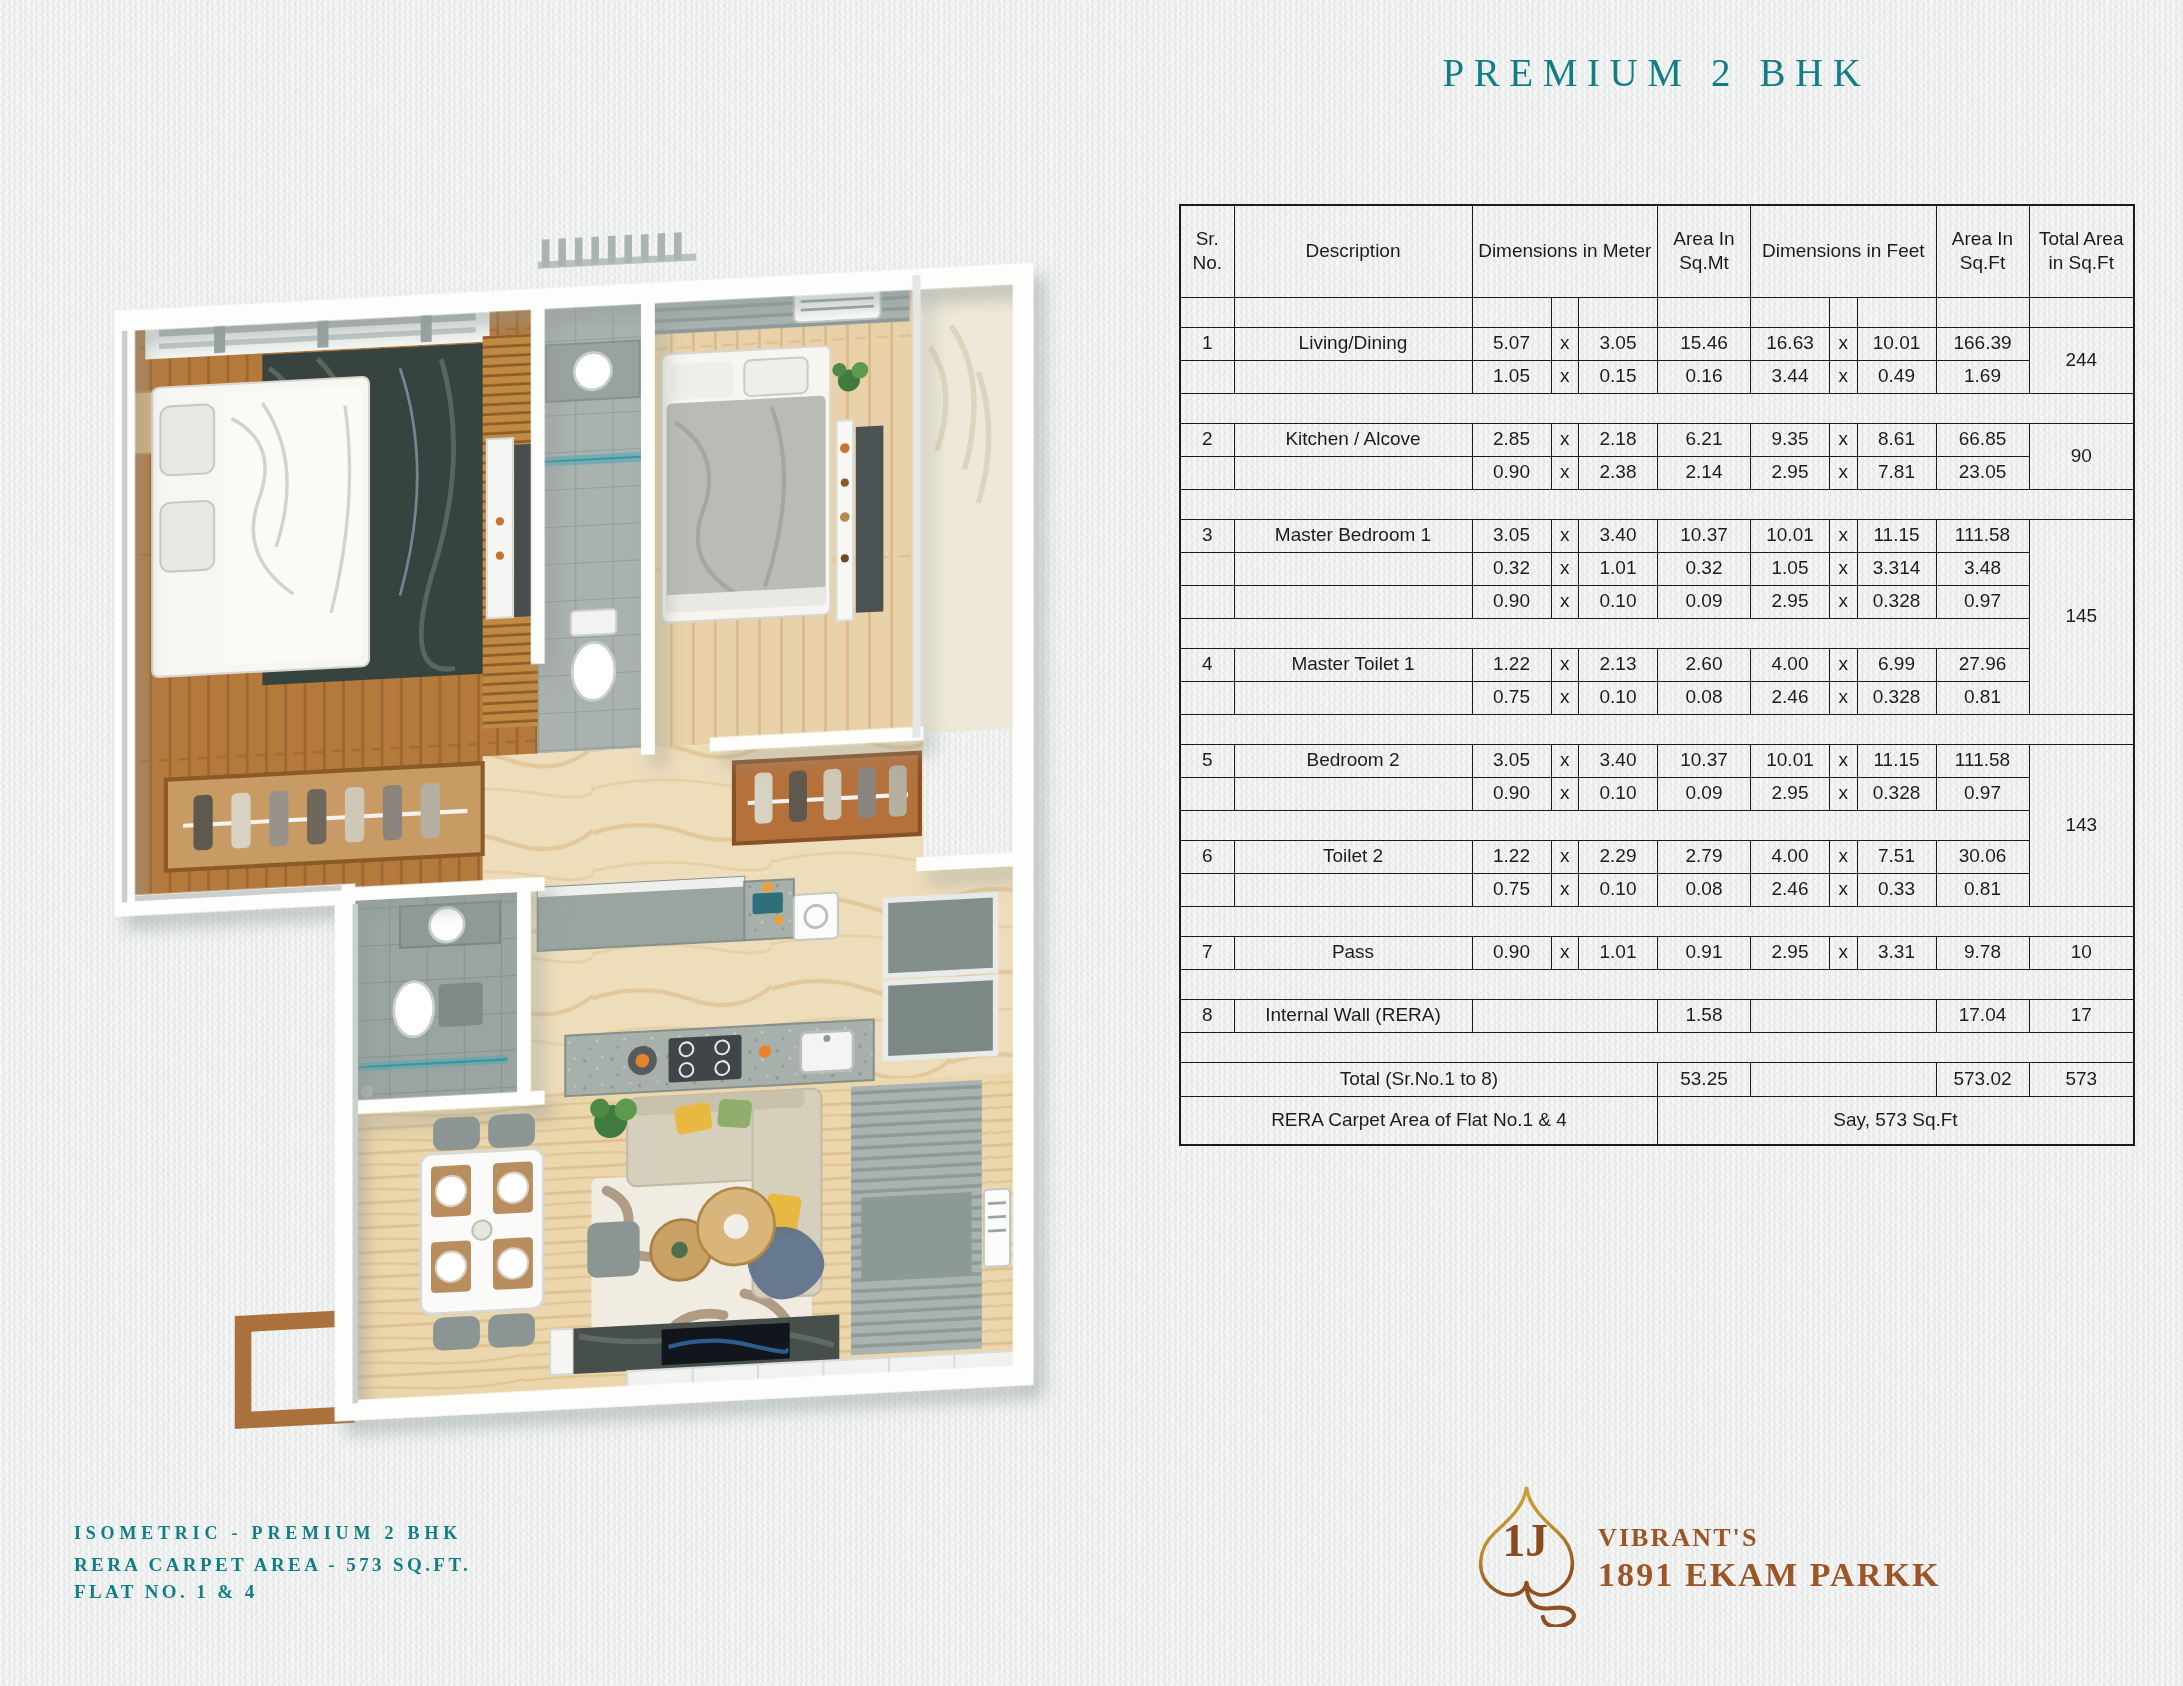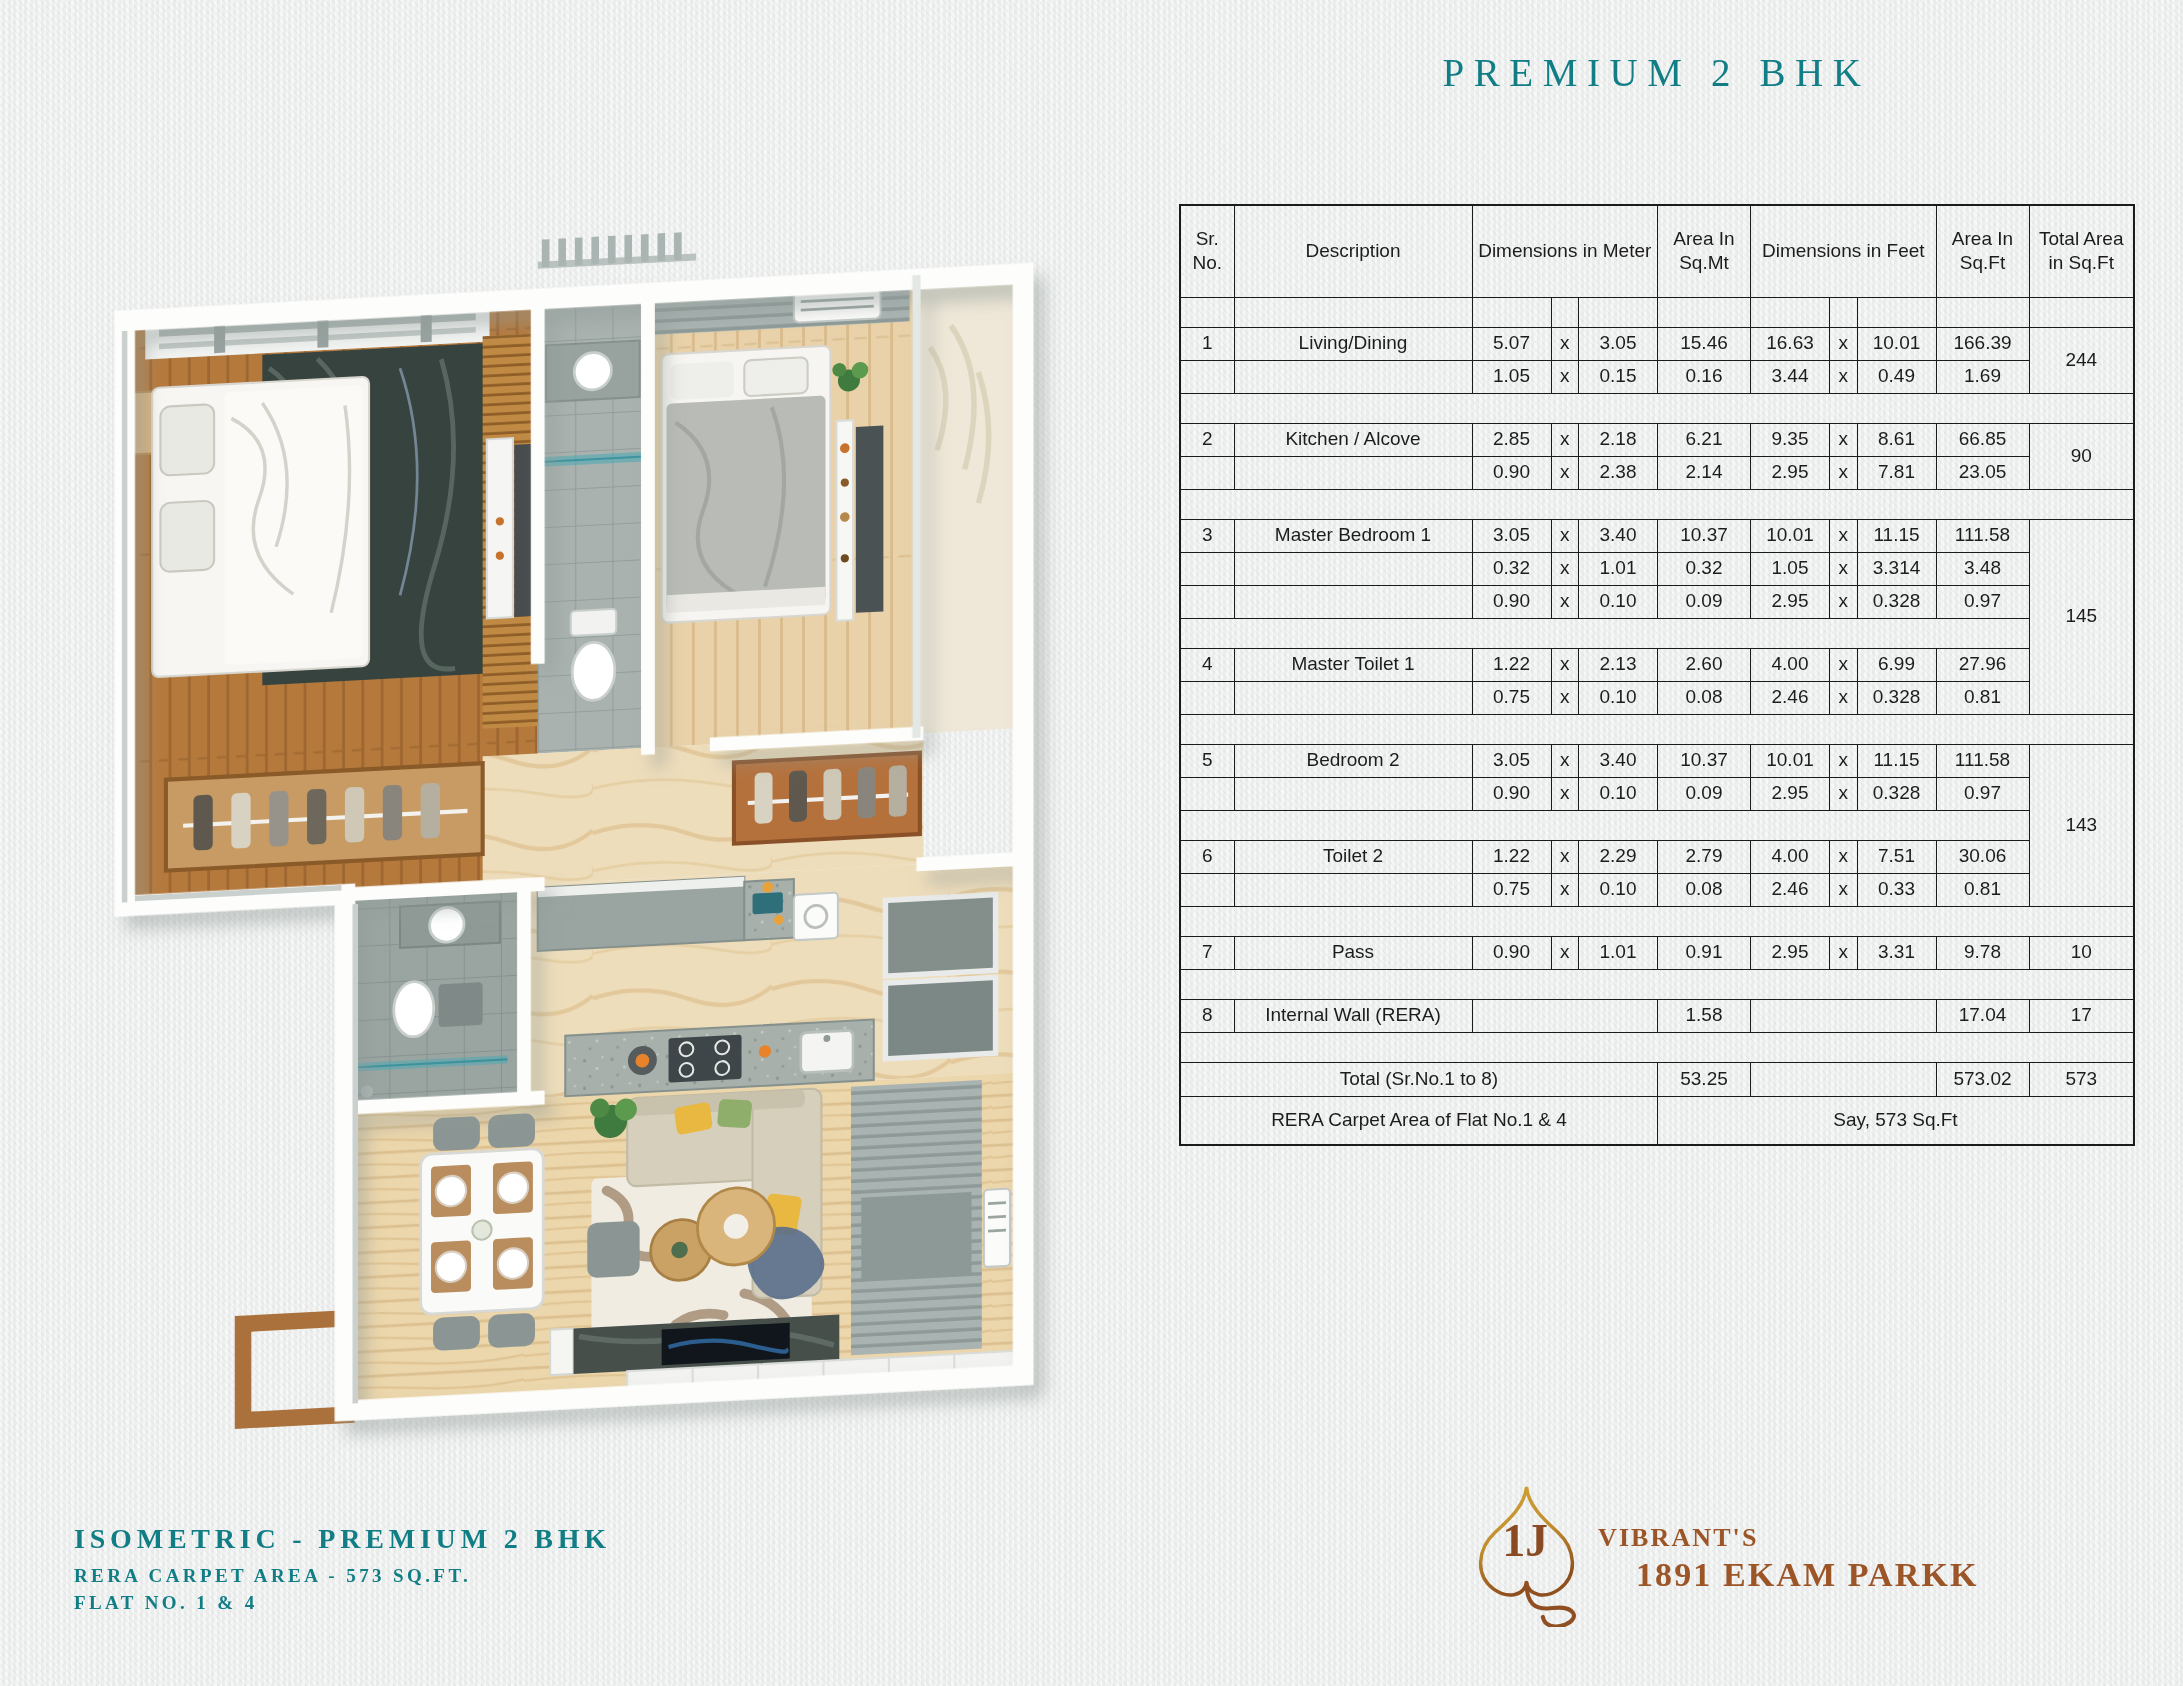--- a/index.html
+++ b/index.html
@@ -39,29 +39,29 @@
   tr.thin{height:30px;}
   tr.line{height:33px;}
   tr.gap{height:30px;}
   tr.totrow{height:34px;}
   tr.rerarow{height:49px;}
   td.sp{border-left:none;border-right:none;}
   .bold{font-weight:bold;}
 
   
   .foot{left:74px;top:1523px;color:#117e86;font-family:"Liberation Serif", serif;}
-  .foot .l1{font-size:28px;font-weight:600;letter-spacing:4.8px;}
+  .foot .l1{font-size:18px;font-weight:600;letter-spacing:4.8px;}
   .foot .l2{font-size:19px;font-weight:600;letter-spacing:3.4px;margin-top:9.6px;}
   .foot .l3{font-size:19px;font-weight:600;letter-spacing:3.4px;margin-top:5.5px;}
 
   
   .brand-glyph{left:1461px;top:1482px;width:131px;height:145px;}
   .brand-text{left:1598px;top:1523px;color:#9c5527;font-family:"Liberation Serif", serif;}
   .brand-text .b1{font-size:26px;font-weight:600;letter-spacing:2.1px;}
-  .brand-text .b2{font-size:34px;font-weight:600;letter-spacing:2.1px;margin-top:2.8px;margin-left:38px;}
+  .brand-text .b2{font-size:34px;font-weight:600;letter-spacing:2.1px;margin-top:2.8px;}
 
   
   .plan{left:27.5px;top:190px;width:1047px;height:1260px;}
 </style>
 </head>
 <body>
 
 <div class="abs page-title">PREMIUM 2 BHK</div>
 
 <div class="abs tbl-wrap">

